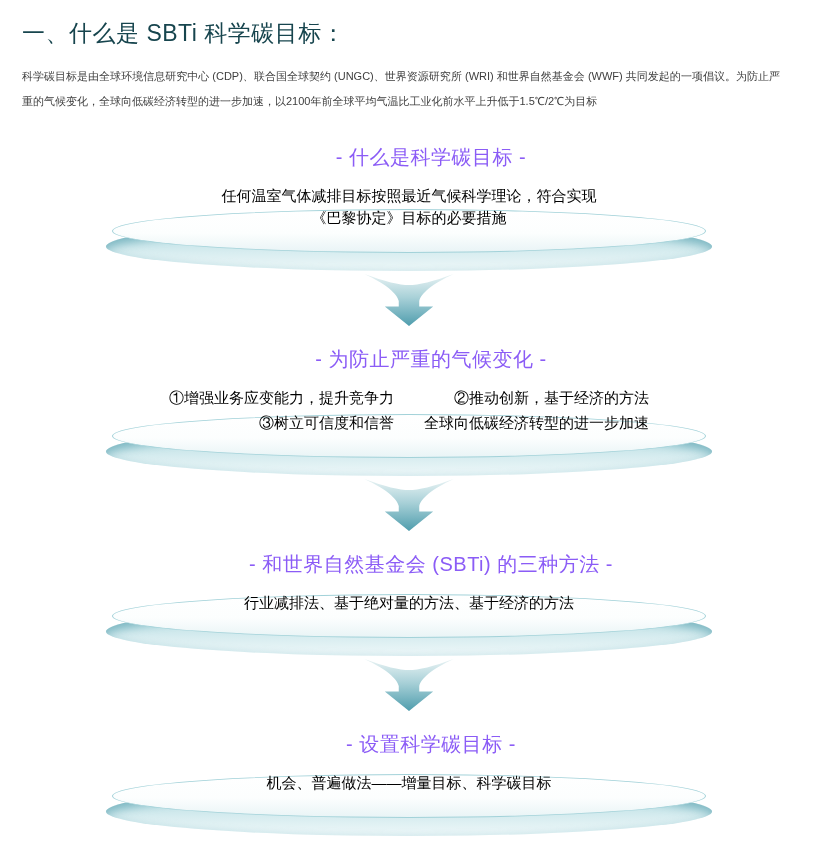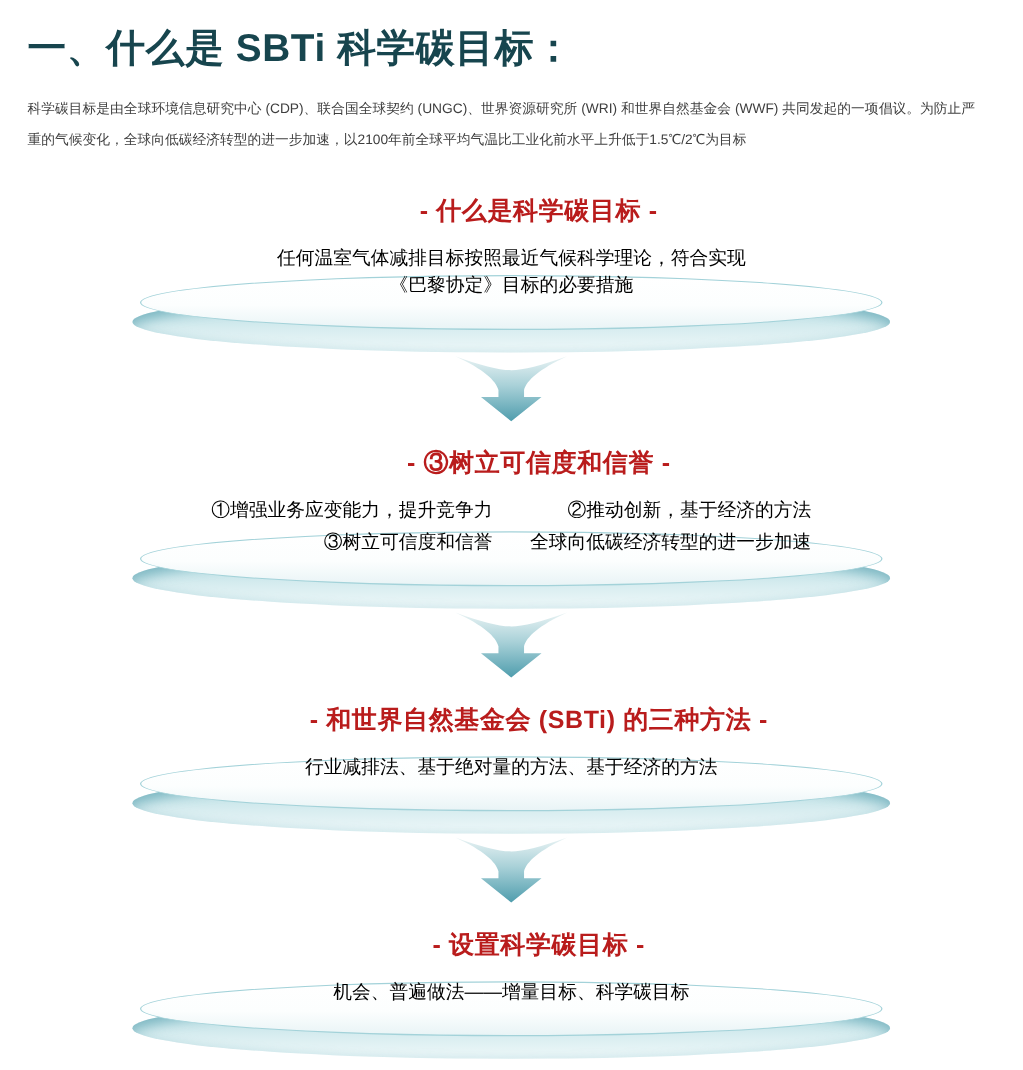--- a/index.html
+++ b/index.html
@@ -9,42 +9,42 @@
     height: 856px;
     font-family: "Liberation Sans", sans-serif;
     color: #3e3e3e;
     overflow: hidden;
   }
   .page { width: 818px; height: 856px; background: #ffffff; }
 
   
   .doc-title {
     margin: 18px 22px 0 22px;
-    font-size: 31px;
-    font-weight: bold;
+    font-size: 23px;
+    font-weight: normal;
     color: #17454e;
     letter-spacing: 0.5px;
   }
   .intro {
     margin: 15px 38px 0 22px;
     font-size: 11px;
     line-height: 25px;
     color: #3e3e3e;
     text-align: justify;
   }
 
   
   .flow { margin-top: 30px; }
   .flow-step { text-align: center; }
   .flow-step + .flow-step { margin-top: 19px; }
 
   .step-title {
     font-size: 20px;
-    font-weight: bold;
-    color: #b91c1c;
+    font-weight: normal;
+    color: #8b5cf6;
     letter-spacing: 0.5px;
     margin-bottom: 14px;
     padding-left: 44px;
   }
   .step-body {
     position: relative;
     z-index: 2;
     font-size: 15px;
     line-height: 22px;
     color: #000000;
@@ -119,21 +119,21 @@
             <stop offset="0%" stop-color="#e9f3f4"></stop>
             <stop offset="45%" stop-color="#a9d1d8"></stop>
             <stop offset="100%" stop-color="#4f9dad"></stop>
           </linearGradient>
         </defs>
         <path d="M2,1 C26,12 37,22 39,30 L39,36 L24,36 L50,57 L76,36 L61,36 L61,30 C63,22 74,12 98,1 C76,9 60,13 50,13 C40,13 24,9 2,1 Z" fill="url(#arrowGrad)"></path>
       </svg>
     </section>
 
     <section class="flow-step">
-      <h2 class="step-title">- ③树立可信度和信誉 -</h2>
+      <h2 class="step-title">- 为防止严重的气候变化 -</h2>
       <div class="step-body two-col">
         <span>①增强业务应变能力，提升竞争力</span>
         <span>②推动创新，基于经济的方法</span>
         <span>③树立可信度和信誉</span>
         <span>全球向低碳经济转型的进一步加速</span>
       </div>
       <div class="disc">
         <div class="disc-under"></div>
         <div class="disc-top"></div>
       </div>

